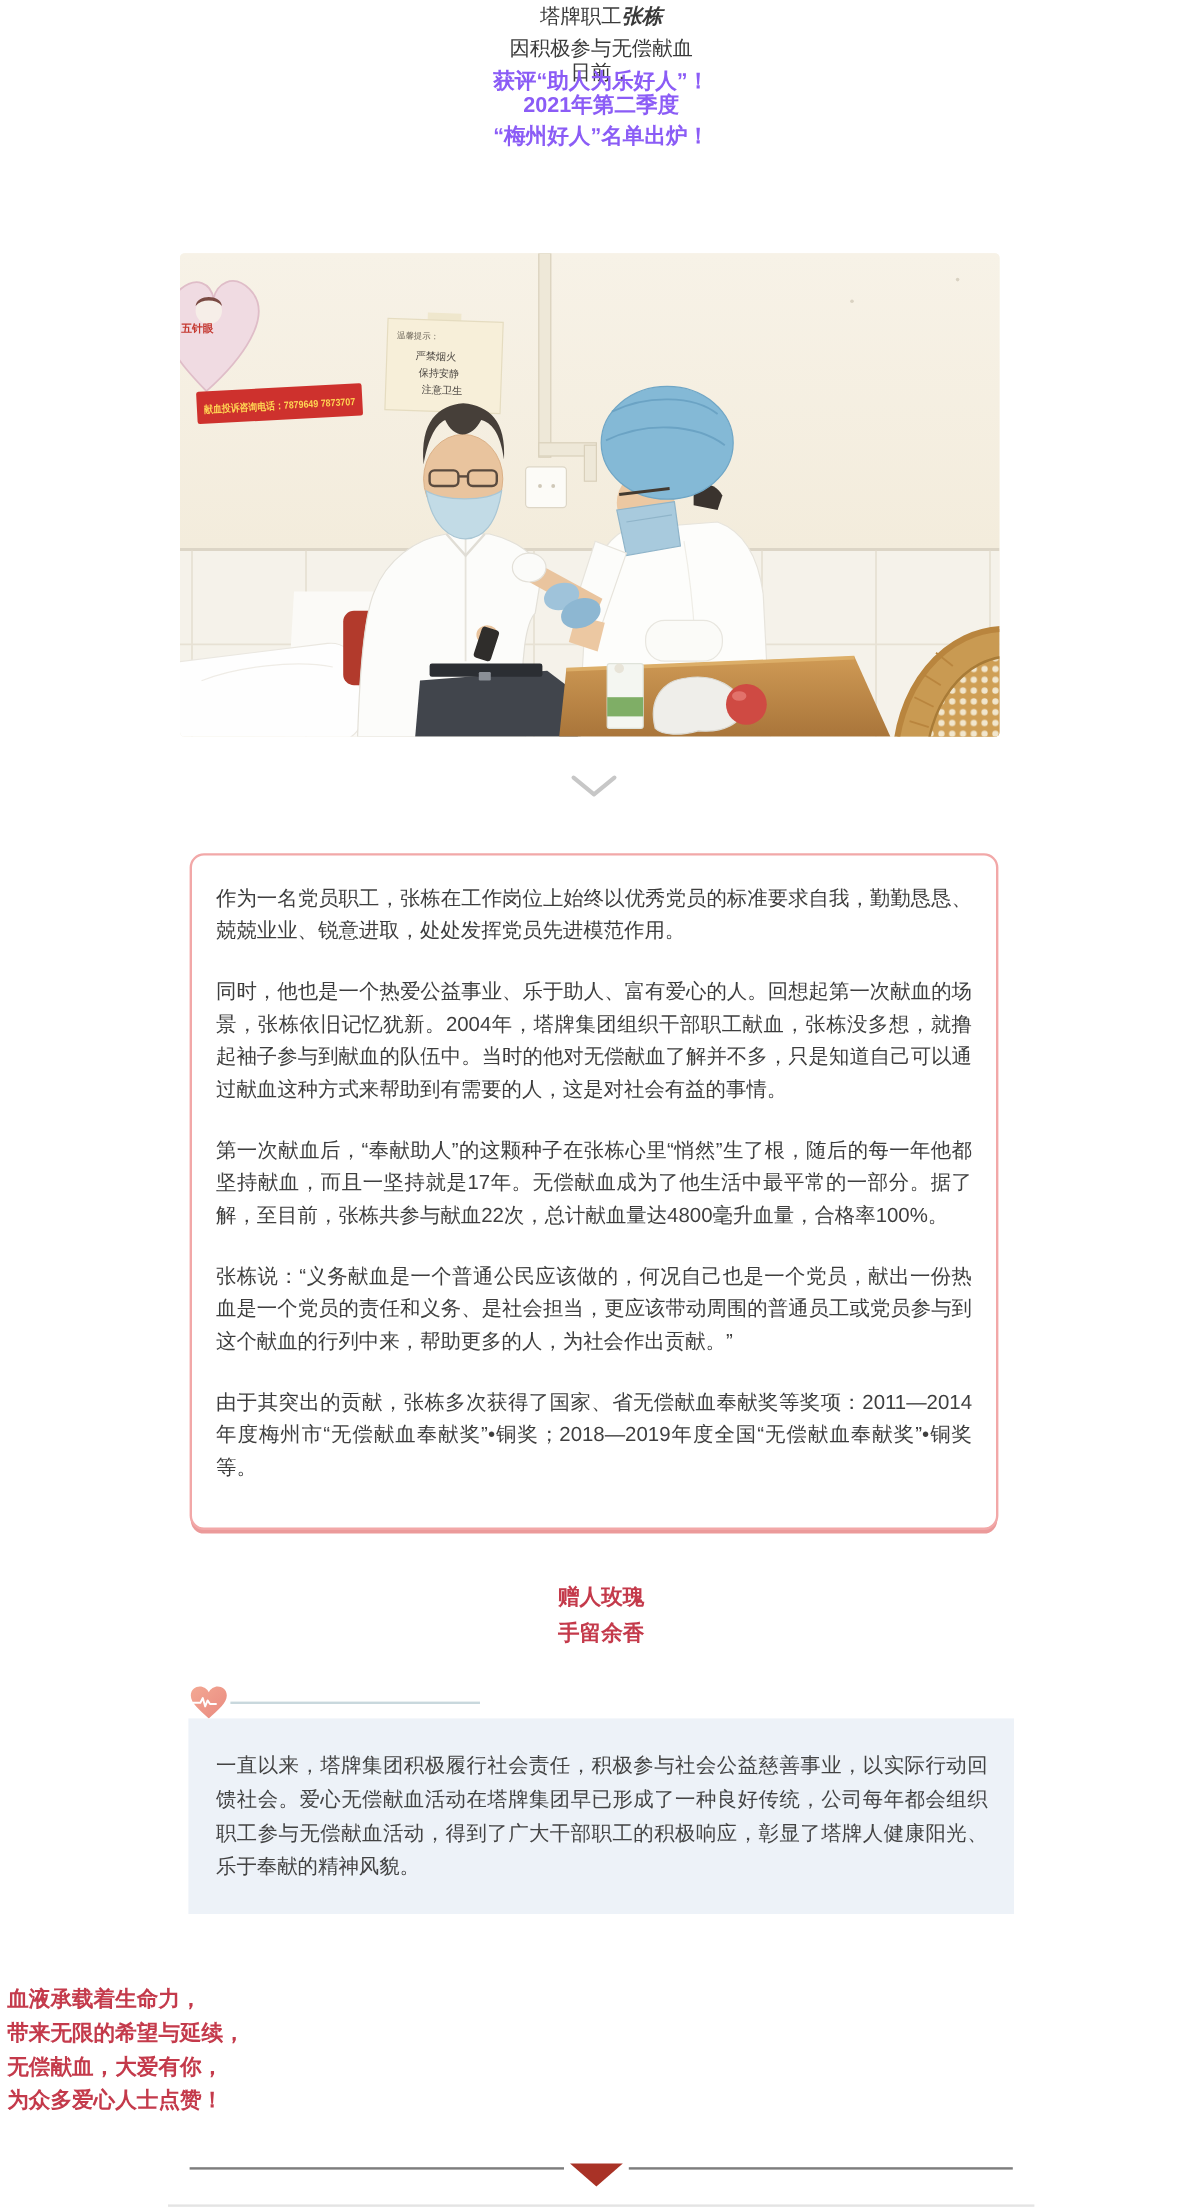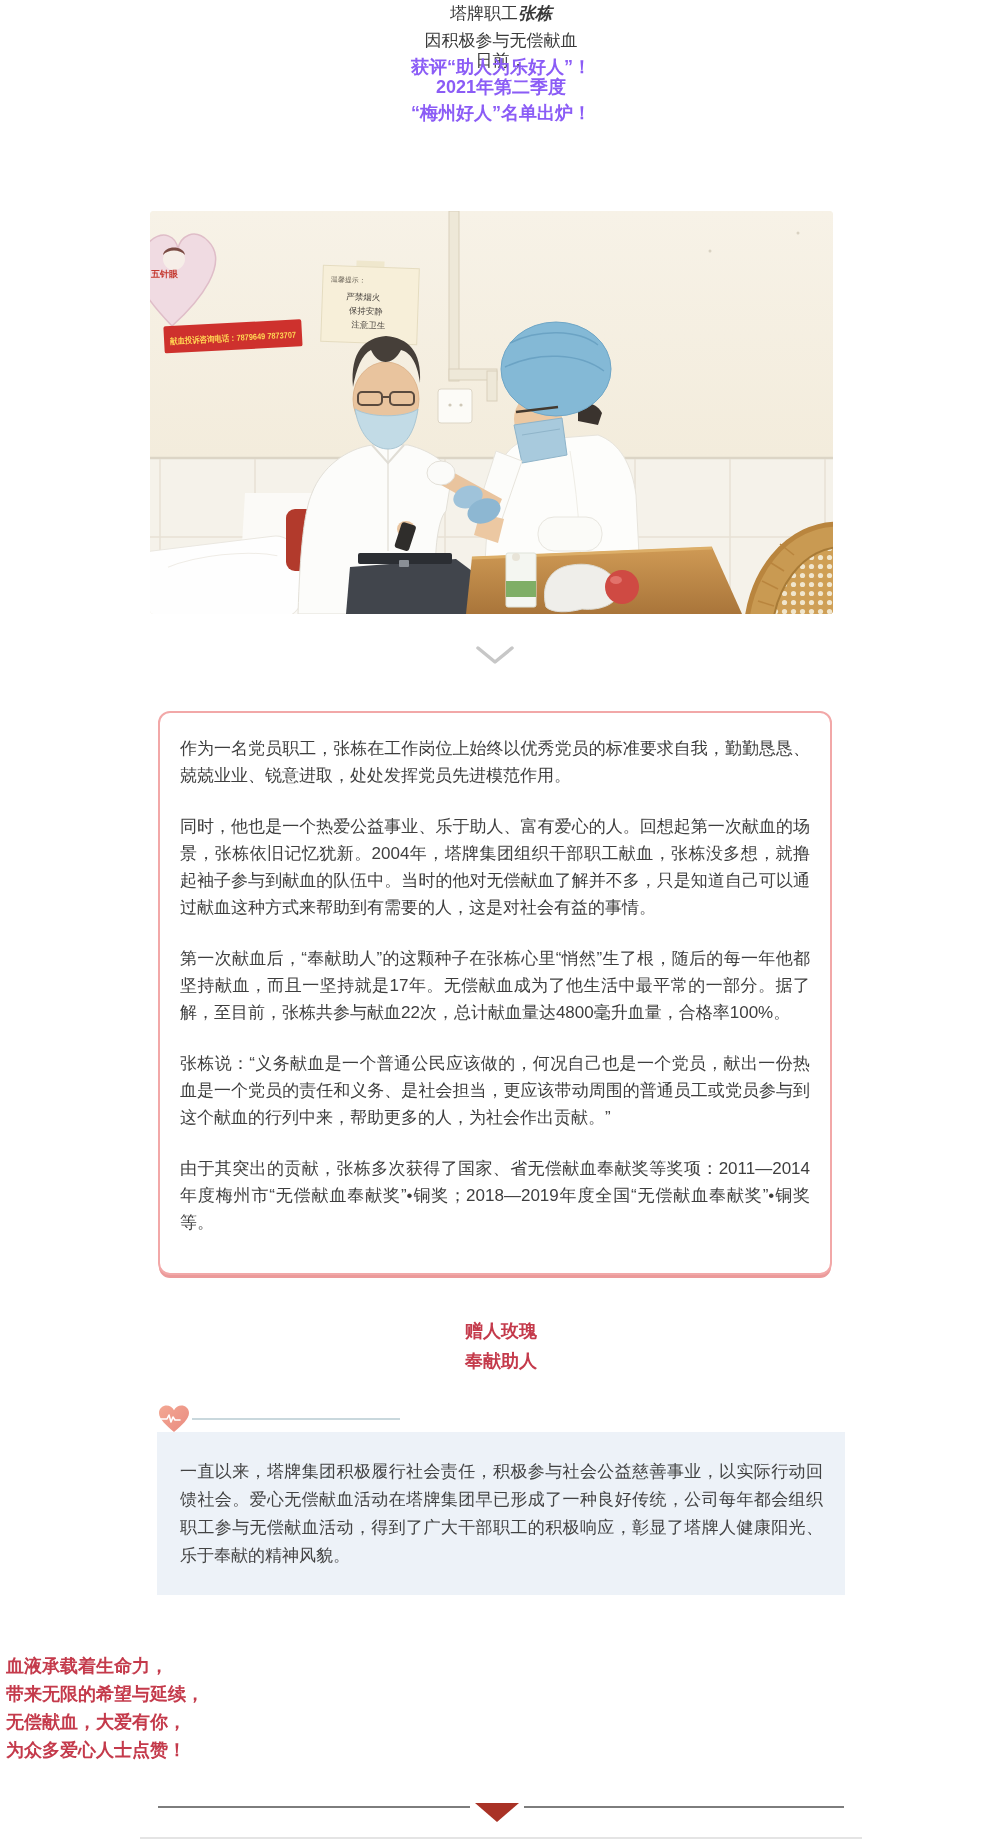--- a/index.html
+++ b/index.html
@@ -216,21 +216,21 @@
   <div class="card">
     <p>作为一名党员职工，张栋在工作岗位上始终以优秀党员的标准要求自我，勤勤恳恳、兢兢业业、锐意进取，处处发挥党员先进模范作用。</p>
     <p>同时，他也是一个热爱公益事业、乐于助人、富有爱心的人。回想起第一次献血的场景，张栋依旧记忆犹新。2004年，塔牌集团组织干部职工献血，张栋没多想，就撸起袖子参与到献血的队伍中。当时的他对无偿献血了解并不多，只是知道自己可以通过献血这种方式来帮助到有需要的人，这是对社会有益的事情。</p>
     <p>第一次献血后，“奉献助人”的这颗种子在张栋心里“悄然”生了根，随后的每一年他都坚持献血，而且一坚持就是17年。无偿献血成为了他生活中最平常的一部分。据了解，至目前，张栋共参与献血22次，总计献血量达4800毫升血量，合格率100%。</p>
     <p>张栋说：“义务献血是一个普通公民应该做的，何况自己也是一个党员，献出一份热血是一个党员的责任和义务、是社会担当，更应该带动周围的普通员工或党员参与到这个献血的行列中来，帮助更多的人，为社会作出贡献。”</p>
     <p>由于其突出的贡献，张栋多次获得了国家、省无偿献血奉献奖等奖项：2011—2014年度梅州市“无偿献血奉献奖”•铜奖；2018—2019年度全国“无偿献血奉献奖”•铜奖等。</p>
   </div>
 
   <div class="slogan">
     <div>赠人玫瑰</div>
-    <div>奉献助人</div>
+    <div>手留余香</div>
   </div>
 
   <div class="heart">
     <svg width="32" height="29" viewBox="0 0 32 29">
       <defs>
         <linearGradient id="heartGrad" x1="0" y1="0" x2="1" y2="1">
           <stop offset="0" stop-color="#f3a893"></stop>
             <stop offset="1" stop-color="#e98a80"></stop>
         </linearGradient>
       </defs>

